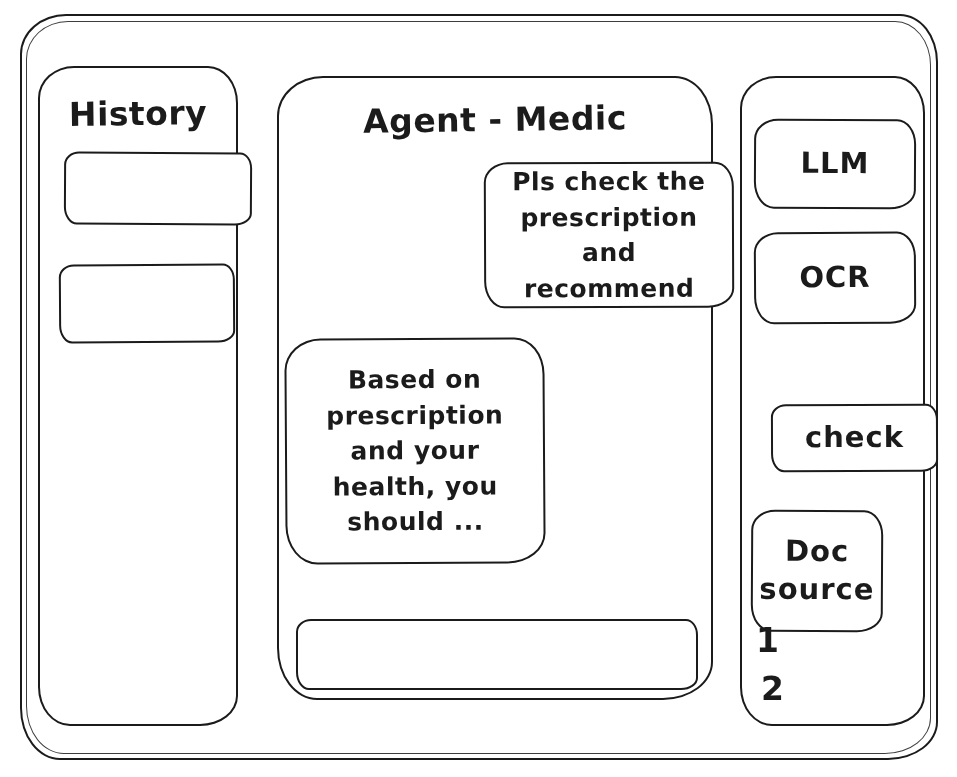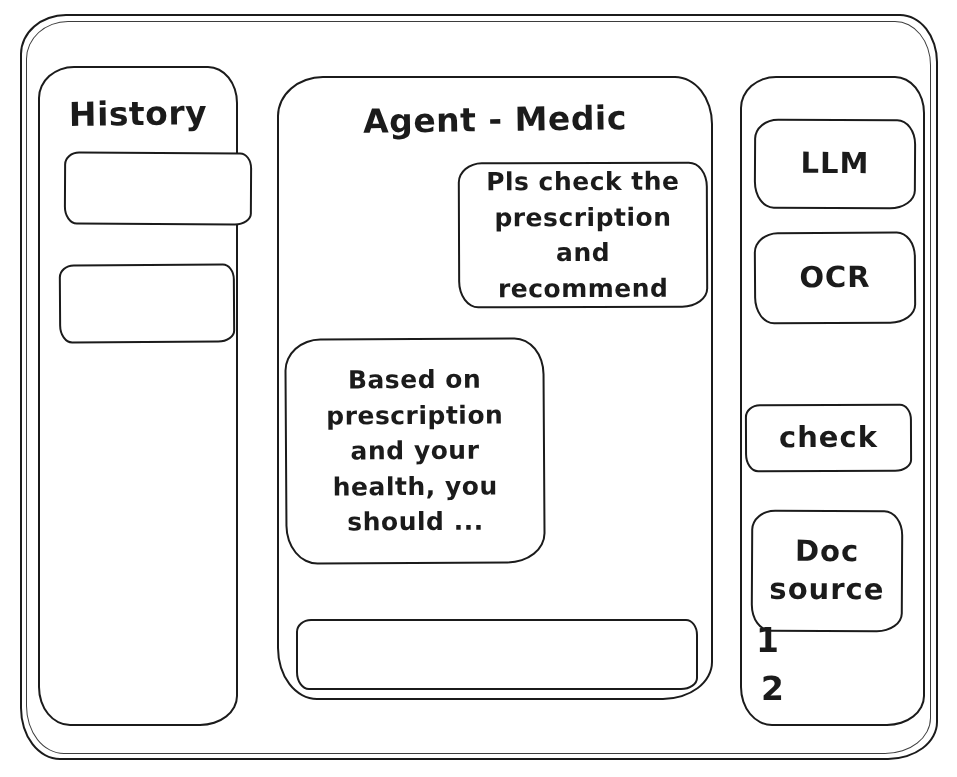--- a/index.html
+++ b/index.html
@@ -21,21 +21,21 @@
     border:2.6px solid var(--ink);
     background:var(--bg);
     box-sizing:border-box;
   }
   .r-xl{border-radius:46px 38px 50px 40px / 40px 48px 38px 52px;}
   .r-lg{border-radius:36px 30px 38px 32px / 32px 37px 30px 39px;}
   .r-md{border-radius:24px 19px 26px 20px / 20px 25px 19px 27px;}
   .r-sm{border-radius:15px 12px 17px 13px / 13px 16px 12px 18px;}
   .tilt-a{transform:rotate(-0.35deg);}
   .tilt-b{transform:rotate(0.3deg);}
-  .tilt-c{transform:rotate(-0.2deg);}
+  .tilt-c{transform:rotate(-0.2deg);margin-left:26px;}
   .hand{
     font-weight:700;
     letter-spacing:0.5px;
     color:var(--ink);
   }
   .panel-title{
     width:100%;
     text-align:center;
     font-size:33px;
     transform:rotate(-0.8deg);
@@ -104,18 +104,18 @@
 </div>
 
 <div class="abs sketch r-lg" style="left:740px;top:76px;width:185px;height:650px;">
 
   <div class="abs sketch r-md tool-btn tilt-b" style="left:12px;top:41px;width:162px;height:90px;">LLM</div>
 
   <div class="abs sketch r-md tool-btn tilt-a" style="left:12px;top:154px;width:162px;height:92px;">OCR</div>
 
   <div class="abs sketch r-sm tool-btn tilt-c" style="left:3px;top:326px;width:167px;height:68px;">check</div>
 
-  <div class="abs sketch r-md tool-btn tilt-b" style="left:9px;top:432px;width:152px;height:122px;padding:6px 28px;">Doc source</div>
+  <div class="abs sketch r-md tool-btn tilt-b" style="left:9px;top:432px;width:132px;height:122px;padding:6px 28px;">Doc source</div>
 
   <div class="abs hand doc-num" style="left:14px;top:546px;">1</div>
 
   <div class="abs hand doc-num tilt-a" style="left:19px;top:594px;">2</div>
 </div>
 
 </body></html>

